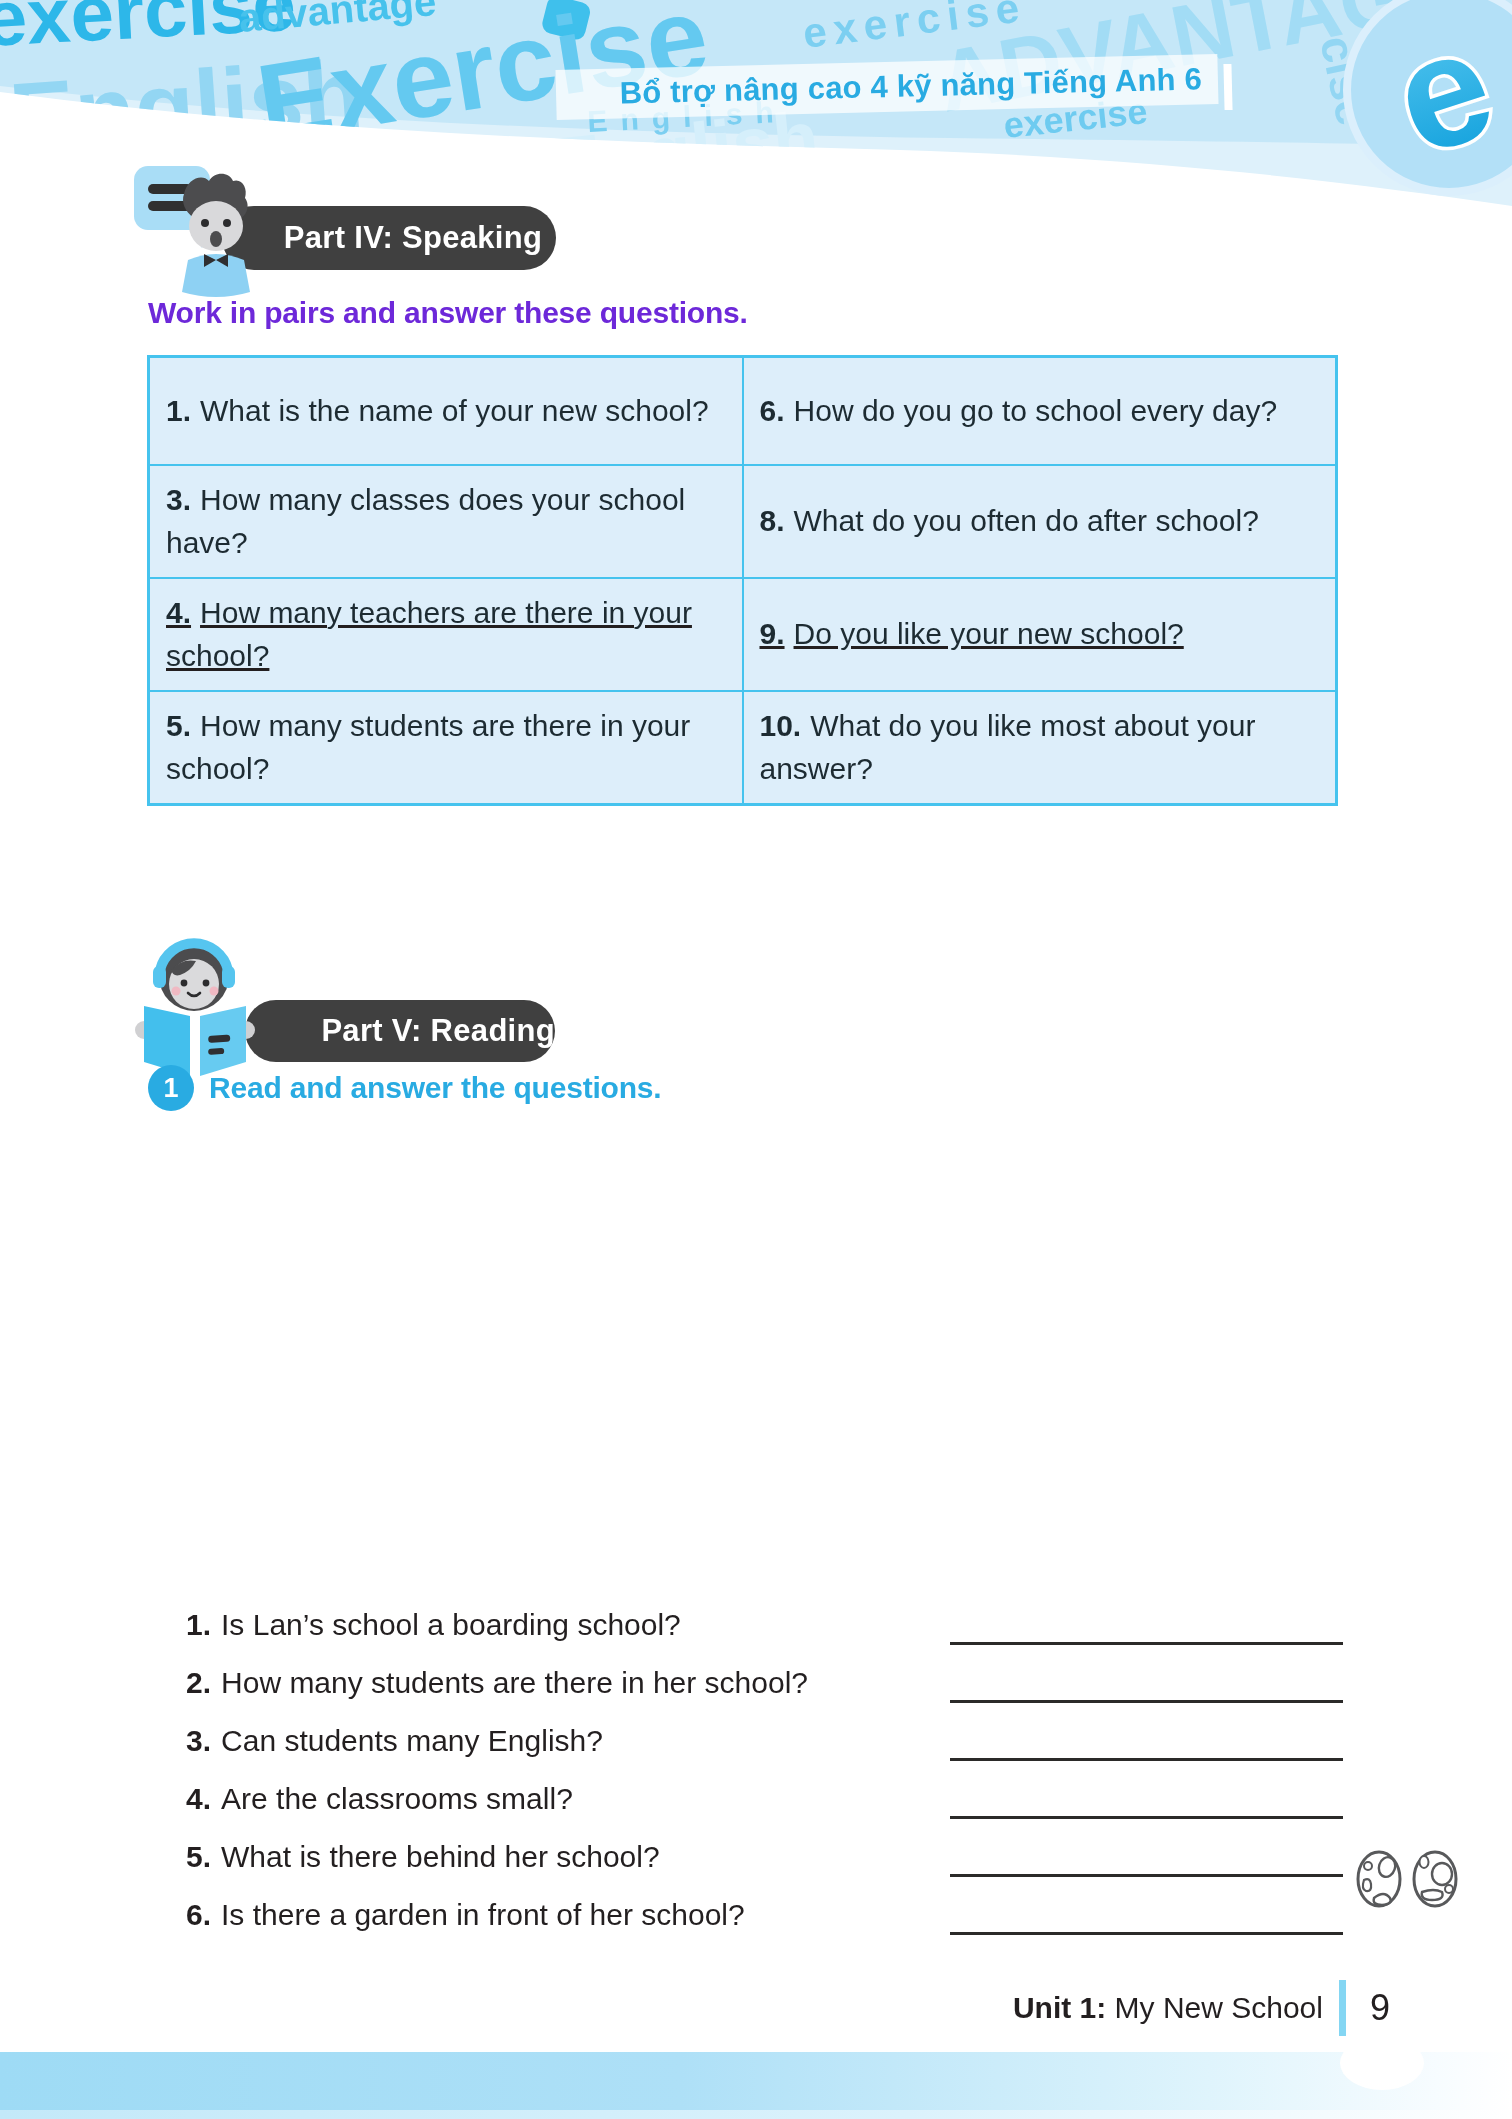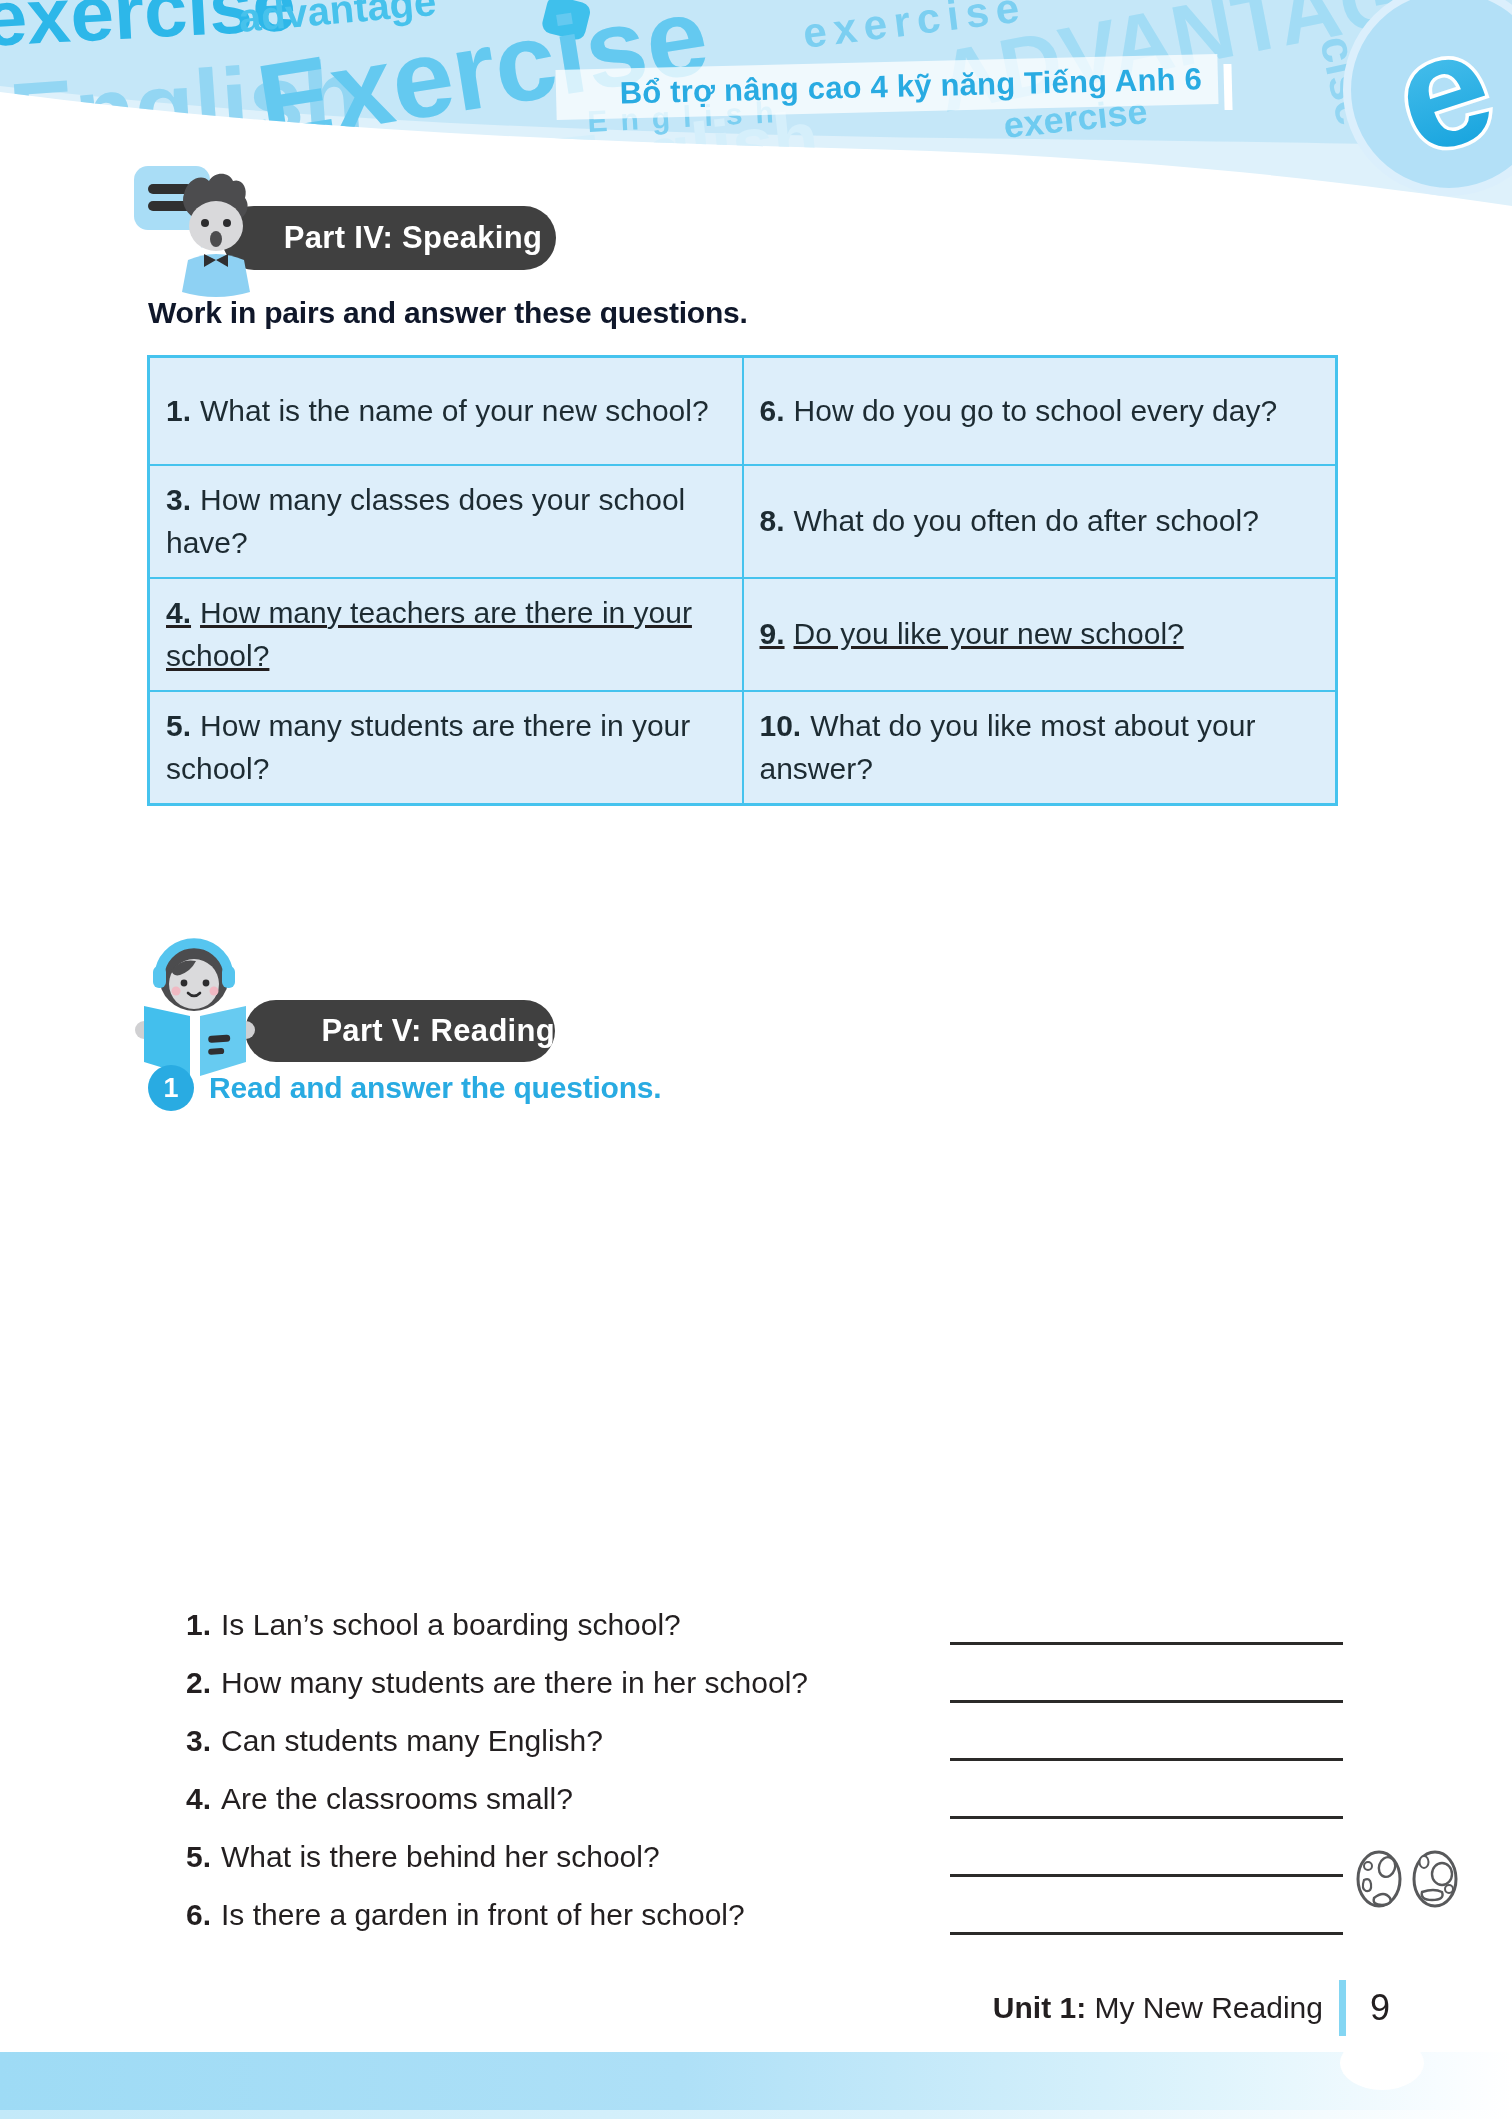--- a/index.html
+++ b/index.html
@@ -31,21 +31,21 @@
     box-shadow:0 0 0 3px rgba(255,255,255,.85);
   }
   .pill-4{left:222px;top:206px;width:334px;height:64px;padding-left:48px;box-sizing:border-box;}
   .pill-5{left:245px;top:1000px;width:310px;height:62px;padding-left:52px;box-sizing:border-box;justify-content:flex-end;}
   .sec-icon{position:absolute;}
   .icon-4{left:132px;top:160px;}
   .icon-5{left:130px;top:934px;}
   
   .speak-instr{
     position:absolute;left:148px;top:296px;
-    font-size:30px;font-weight:700;color:#0f172a;letter-spacing:-.2px;
+    font-size:30px;font-weight:700;color:#6d28d9;letter-spacing:-.2px;
   }
   .read-instr{
     position:absolute;left:148px;top:1063px;height:50px;
     display:flex;align-items:center;gap:15px;
   }
   .num-badge{
     width:46px;height:46px;border-radius:50%;background:#29abe2;
     display:flex;align-items:center;justify-content:center;
     color:#fff;font-size:27px;font-weight:700;flex:0 0 auto;
   }
@@ -270,21 +270,21 @@
       <ellipse cx="90" cy="28" rx="10" ry="11" fill="#ffffff" stroke="#58595b" stroke-width="2.4"></ellipse>
       <ellipse cx="72" cy="16" rx="4.5" ry="6" fill="#ffffff" stroke="#58595b" stroke-width="2"></ellipse>
       <circle cx="97" cy="43" r="4" fill="#ffffff" stroke="#58595b" stroke-width="2"></circle>
       <path d="M70,46 q12,-4 20,0 q3,8 -10,8 q-12,0 -10,-8 Z" fill="#ffffff" stroke="#58595b" stroke-width="2.4"></path>
     </svg>
   </div>
 
   <div class="footer">
     <span class="ftext">
       <b>Unit 1:</b>
-      <span>My New Reading</span>
+      <span>My New School</span>
     </span>
     <span class="fbar"></span>
     <span class="fpage">9</span>
   </div>
 
   <div class="bband"></div>
   <div class="bband2"></div>
   <div class="bnotch"></div>
 
 </div>

